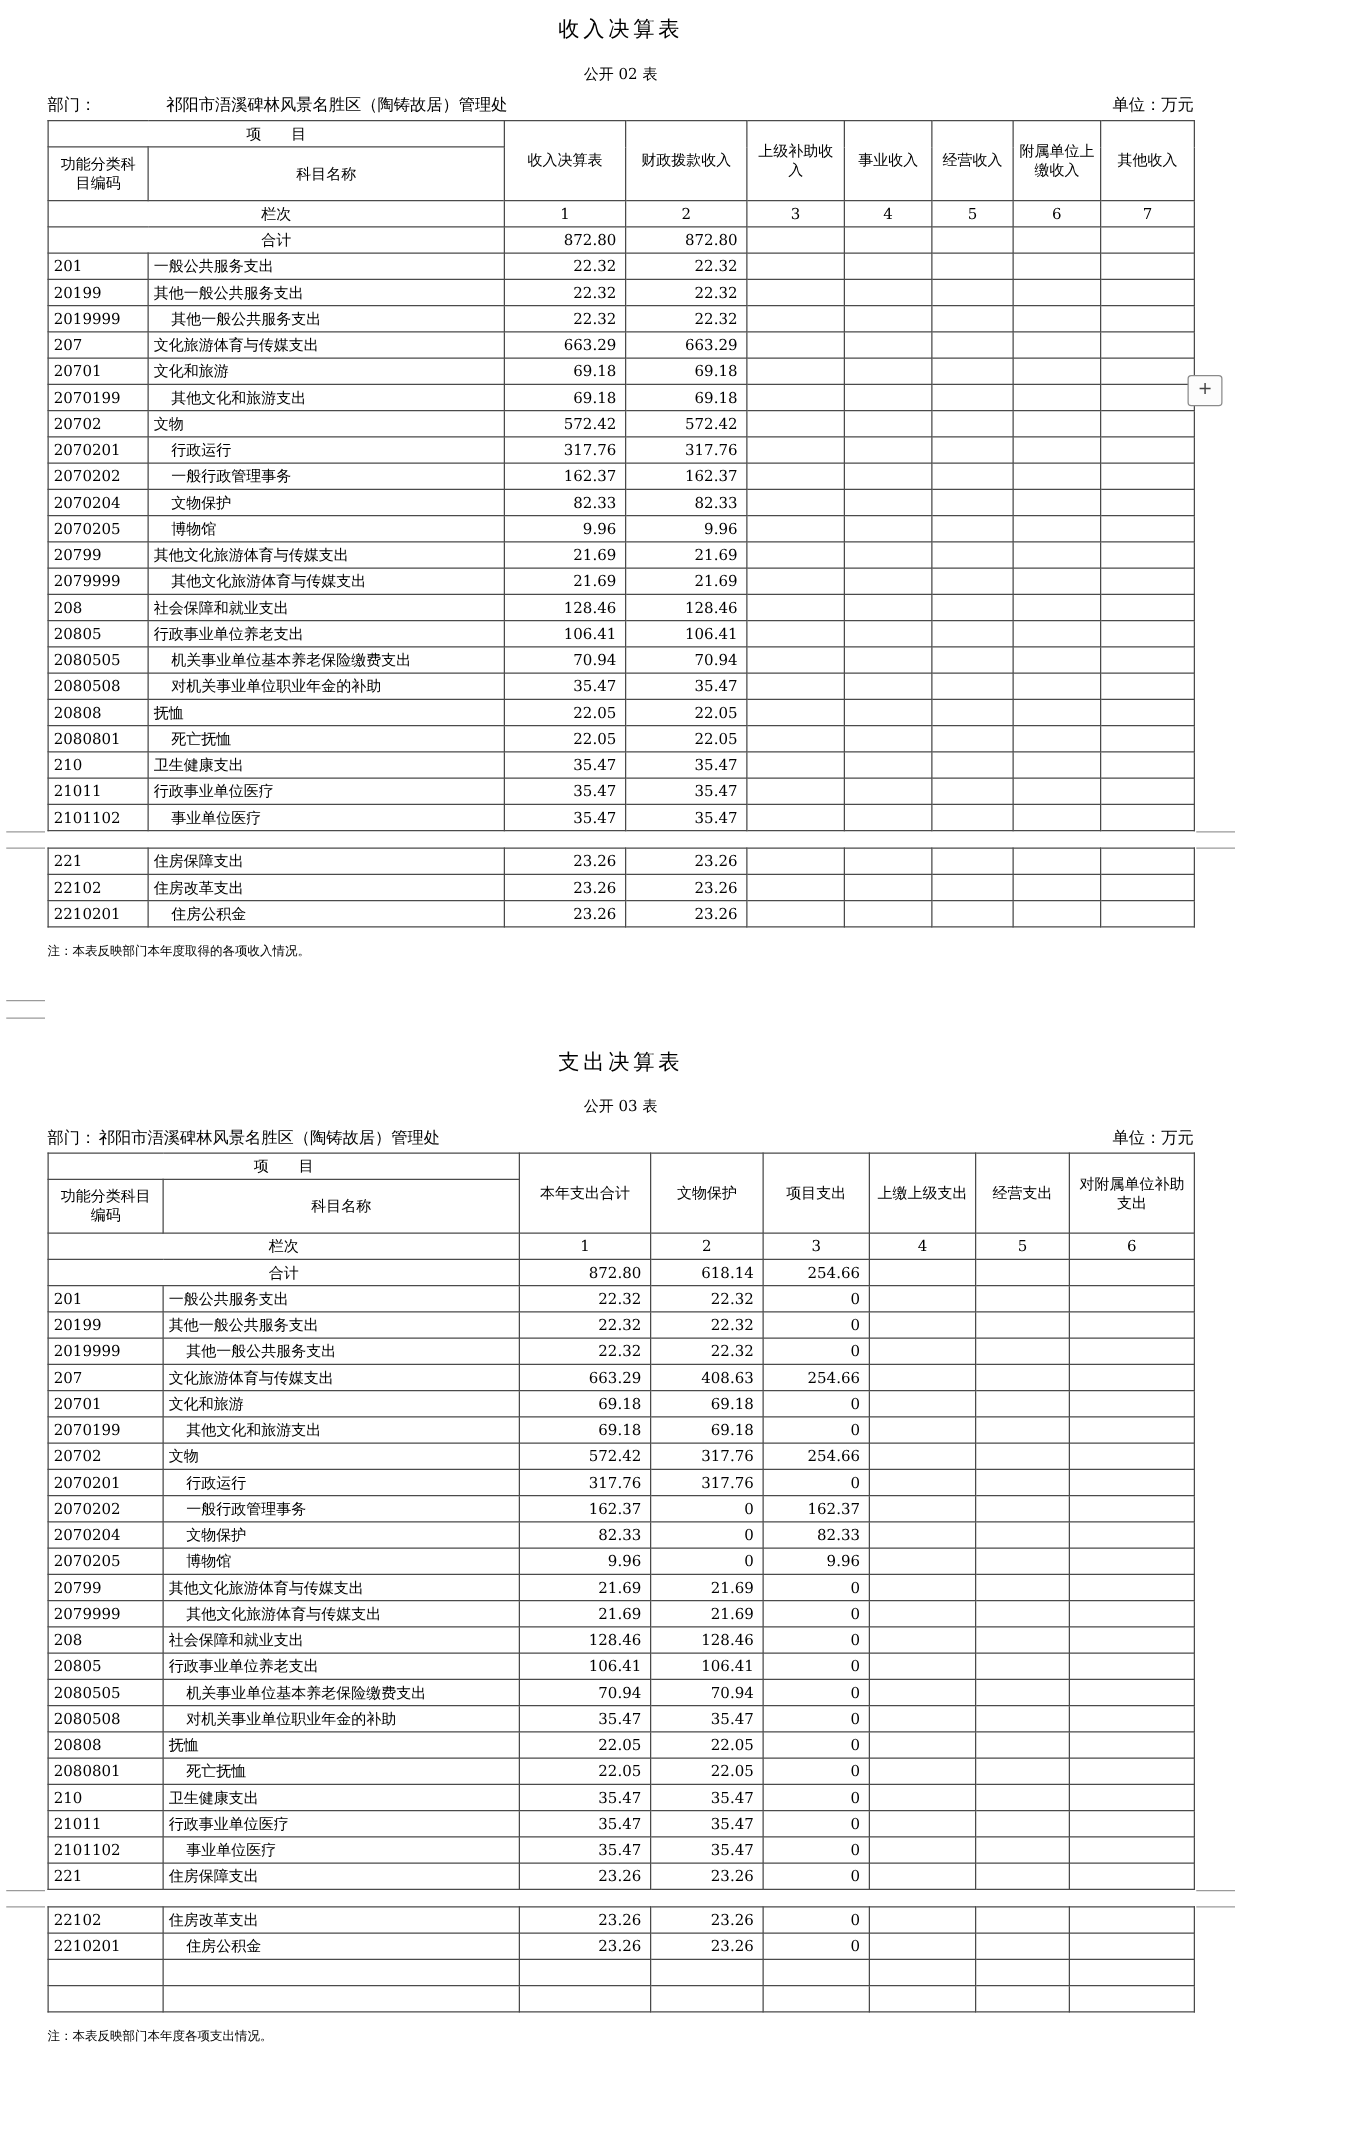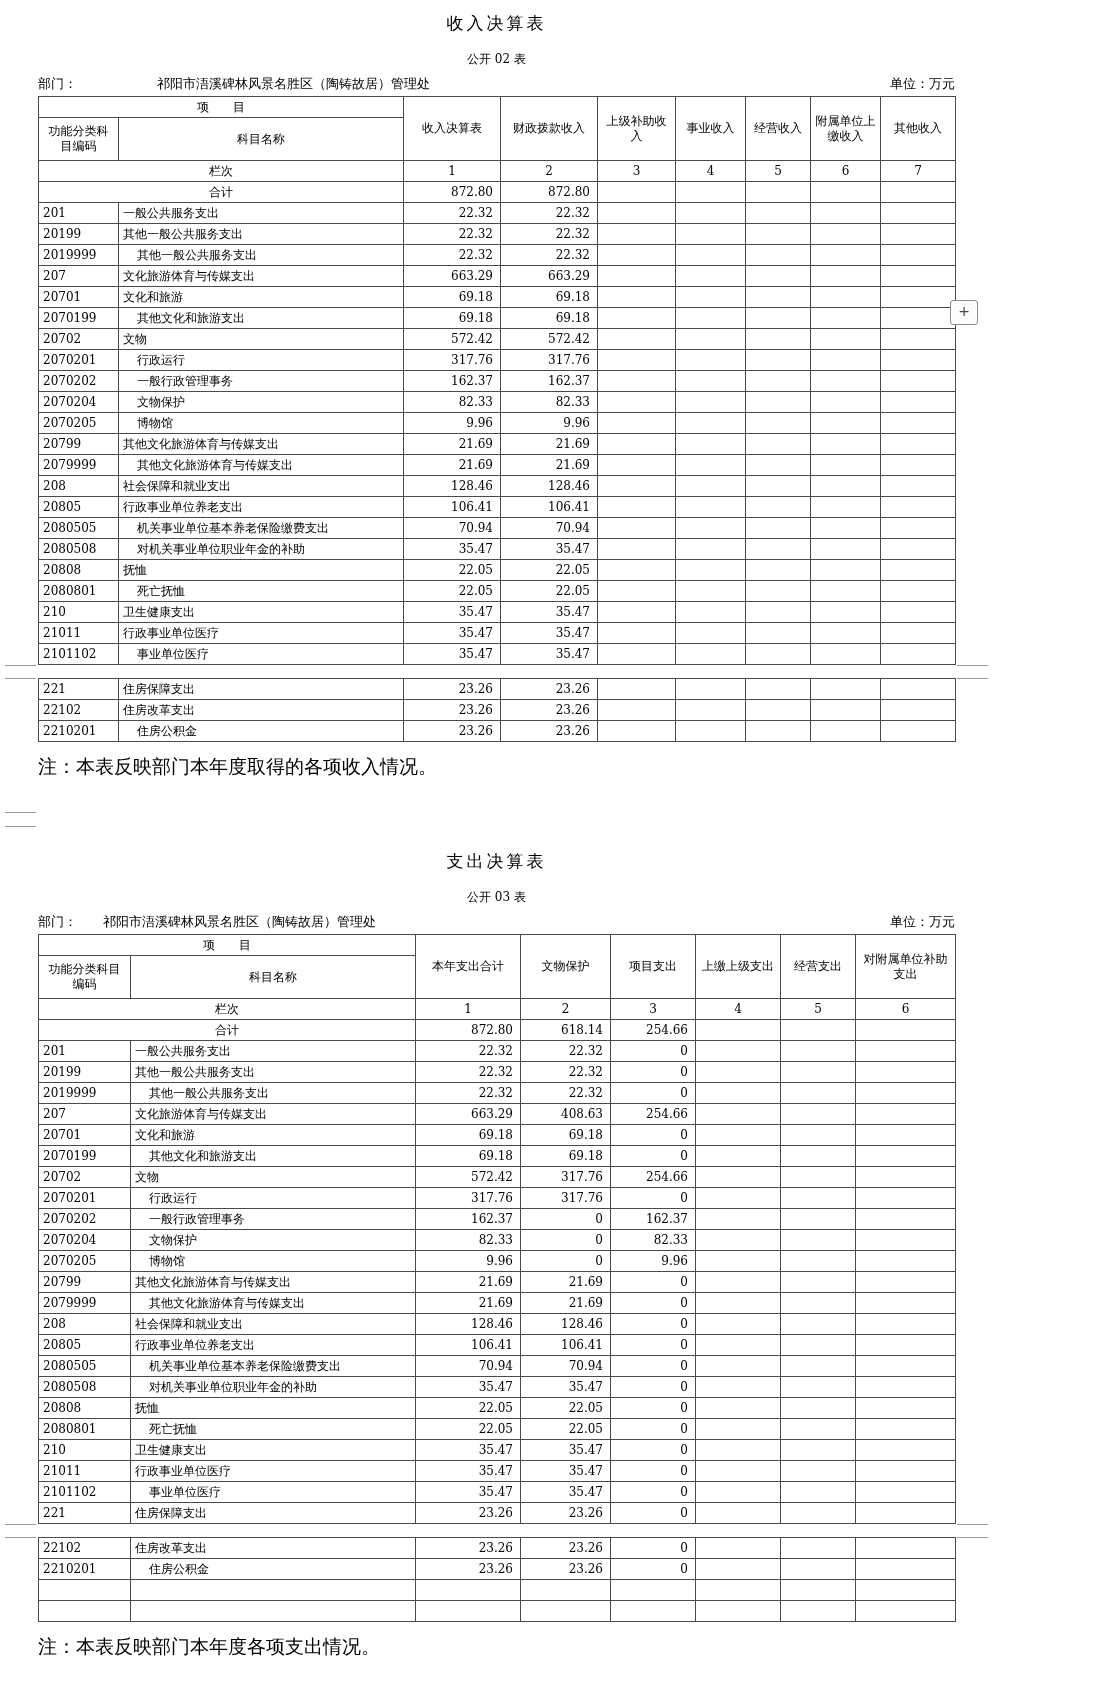--- a/index.html
+++ b/index.html
@@ -4,39 +4,39 @@
 <style>
   html, body { margin:0; padding:0; }
   body {
     width:1093px; min-height:1703px; background:#ffffff; position:relative;
     font-family:"DejaVu Serif","Liberation Serif",serif; color:#000;
   }
   .report { margin-left:38px; width:917px; position:relative; }
   .report.first { padding-top:8px; }
   .title { font-size:17px; font-weight:normal; text-align:center; letter-spacing:3px; margin:4px 0 16px 0; }
   .pub { text-align:center; font-size:12px; margin-bottom:7px; }
-  .meta { display:flex; font-size:13px; margin-bottom:3px; align-items:baseline;gap:24px; }
+  .meta { display:flex; font-size:13px; margin-bottom:3px; align-items:baseline; }
   .gap-lg { margin-left:56px; }
   .gap-sm { margin-left:2px; }
   .unit { margin-left:auto; }
 
   table.grid { border-collapse:collapse; table-layout:fixed; width:917px; font-size:12px; }
   .grid th, .grid td {
     border:1px solid #4a4a4a; padding:0 4px; height:20px; line-height:1.25;
     font-weight:normal; text-align:center; vertical-align:middle;
     word-break:break-all; overflow:hidden;
   }
   .hr1 th { height:20px; }
   .hr2 th { height:42px; }
   td.code { text-align:left; }
   td.name { text-align:left; }
   td.name.indent { padding-left:18px; }
   td.num { text-align:right; padding-right:7px; }
   tr.lanci td { text-align:center; }
-  .note { font-size:19px; margin:12px 0 0 0; }
+  .note { font-size:10px; margin:12px 0 0 0; }
 
   .seg-gap { height:13px; position:relative; }
   .page-break { position:relative; height:14px; margin:32px 0 24px 38px; width:917px; }
   .tick { position:absolute; width:31px; height:0; border-top:1px solid #9a9a9a; }
   .tick.lt { left:-33px; top:0; }
   .tick.lb { left:-33px; bottom:-1px; }
   .tick.rt { right:-33px; top:0; }
   .tick.rb { right:-33px; bottom:-1px; }
 
   .float-plus {

